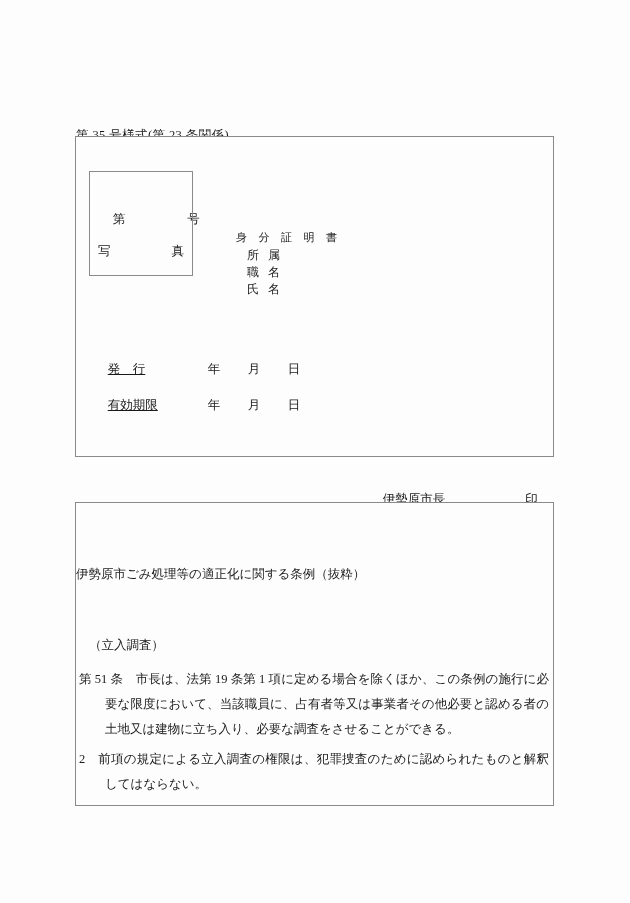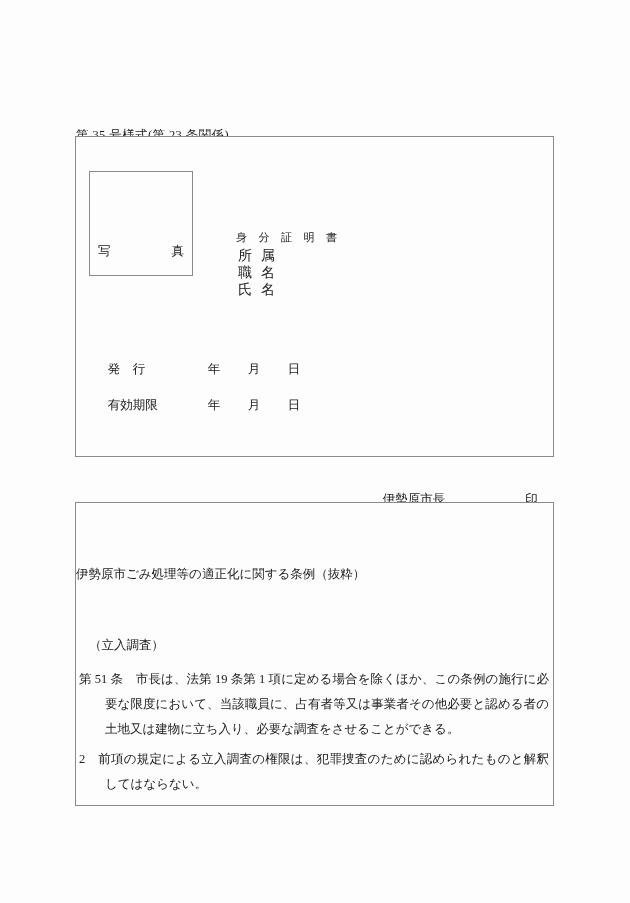--- a/index.html
+++ b/index.html
@@ -92,22 +92,22 @@
     box-sizing: border-box;
   }
 
   .id-title {
     left: 160px;
     top: 45px;
     font-size: 11px;
     letter-spacing: 11.5px;
   }
   .field-row {
-    left: 162px;
-    font-size: 14px;
+    left: 171px;
+    font-size: 12px;
     letter-spacing: 9px;
   }
   .field-affil { top: 62px; }
   .field-post  { top: 79px; }
   .field-name  { top: 96px; }
 
   .birth-row {
     left: 266px;
     top: 114px;
     font-size: 12.5px;
@@ -115,21 +115,21 @@
   .birth-row .g1 { display: inline-block; width: 44px; }
   .birth-row .g2 { display: inline-block; width: 27px; }
   .birth-row .g3 { display: inline-block; width: 28px; }
 
   .issue-row, .expiry-row {
     left: 13px;
     font-size: 12.5px;
   }
   .issue-row  { top: 161px; }
   .expiry-row { top: 197px; }
-  .issue-row .lbl, .expiry-row .lbl { display: inline-block; width: 100px; }
+  .issue-row .lbl, .expiry-row .lbl { display: inline-block; width: 100px; text-decoration: underline; }
   .issue-row .y, .expiry-row .y { display: inline-block; width: 40px; }
   .issue-row .m, .expiry-row .m { display: inline-block; width: 40px; }
 
   .certify {
     left: 11px;
     top: 227px;
     width: 458px;
     font-size: 12.5px;
     line-height: 21px;
     text-indent: 13px;
@@ -178,20 +178,23 @@
 <body>
 
 <div class="page">
 
   <div class="abs form-no">第 35 号様式(第 23 条関係)</div>
 
   <div class="abs side-label side-label-front">(表)</div>
 
   <div class="card card-front">
 
+    <div class="abs serial-row">
+      <span>第</span><span class="sp"></span><span>号</span>
+    </div>
 
     <div class="photo-box">
       <div class="photo-label">
         <span>写</span>
         <span>真</span>
       </div>
     </div>
 
     <div class="abs id-title">身分証明書</div>
 

